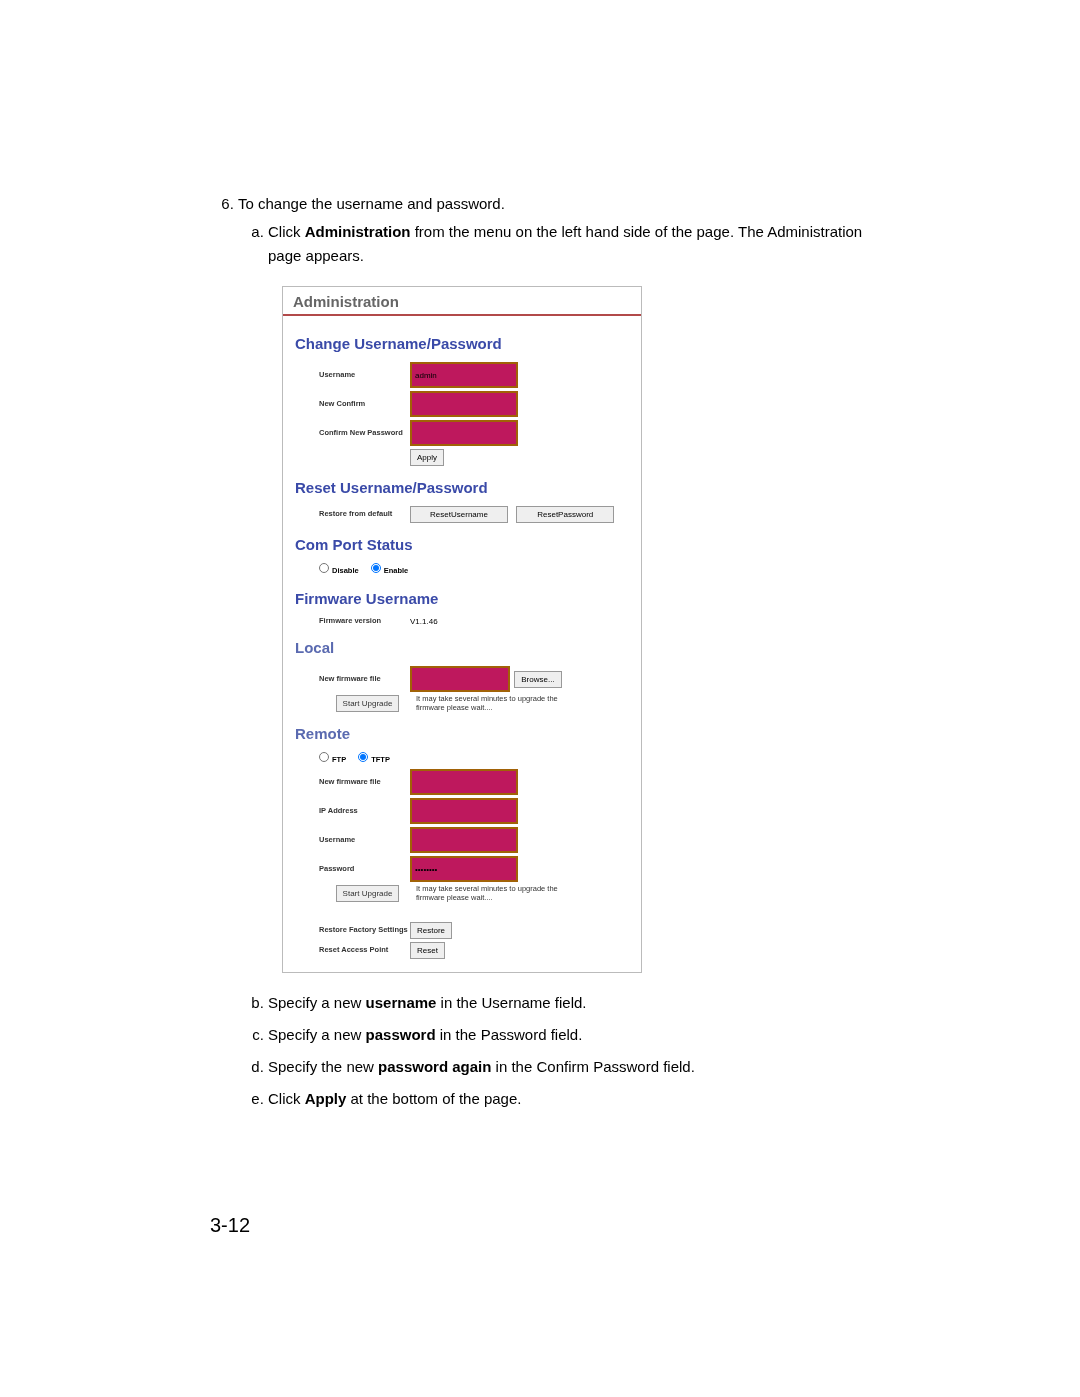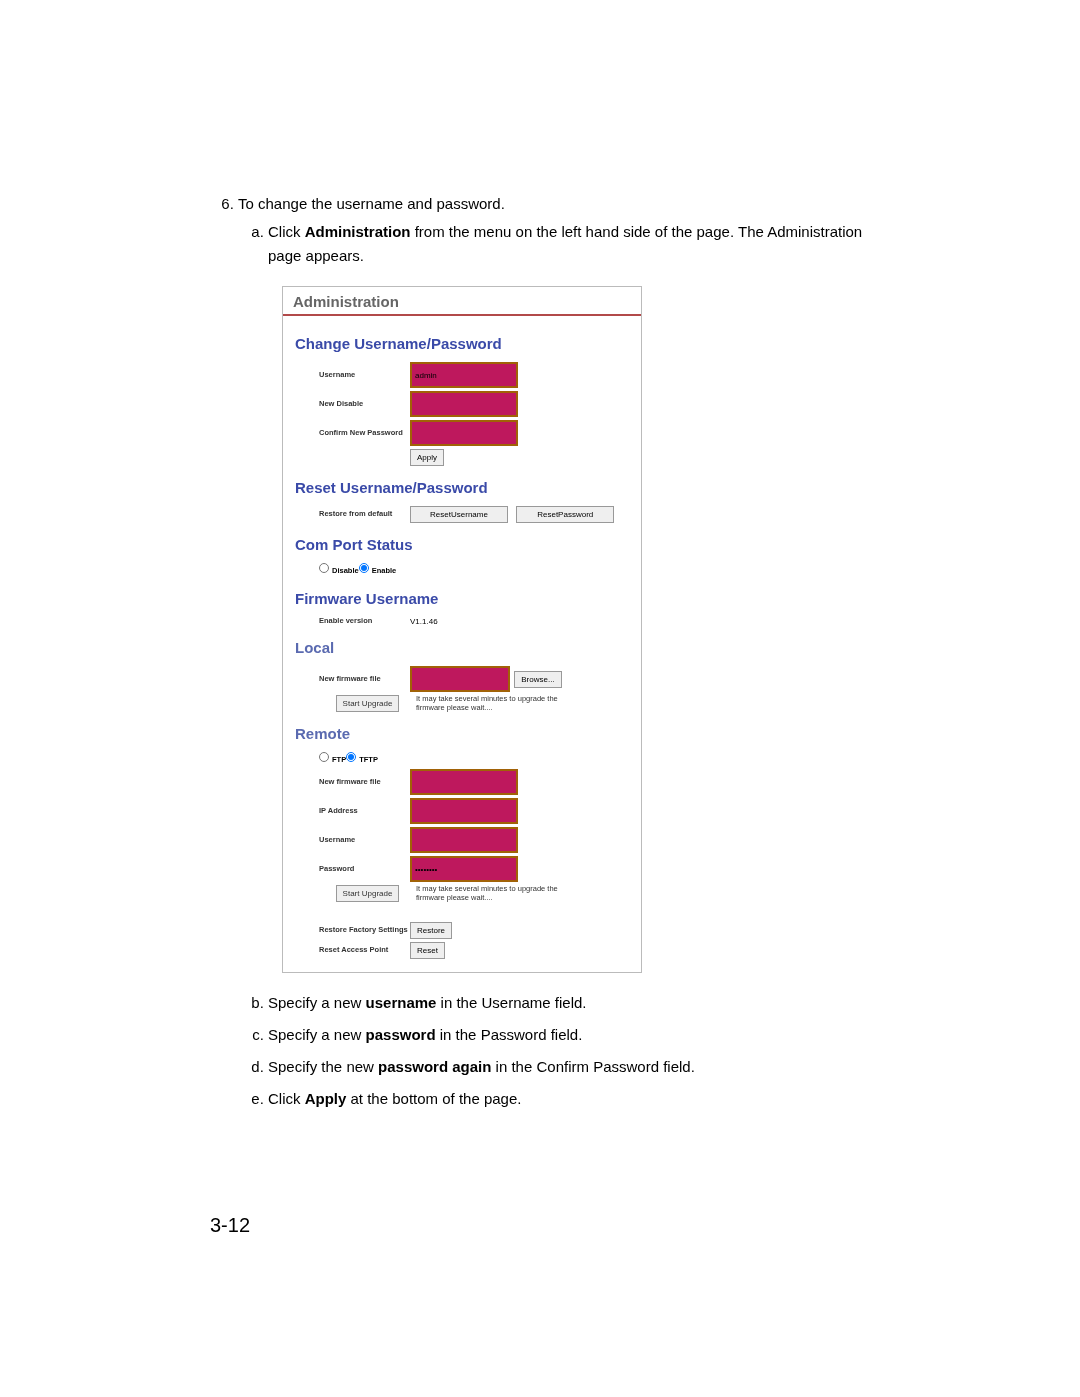--- a/index.html
+++ b/index.html
@@ -15,21 +15,21 @@
 .ap-title{font:700 15px Arial,sans-serif;color:#666;padding:6px 10px 4px;border-bottom:2px solid #b24a4a}
 .ap-body{padding:6px 12px 10px}
 .sect{color:#3a4aa8;font-weight:700;font-size:15px;margin:10px 0 6px}
 .sect.sub1{color:#5a6ab0}
 .row{display:flex;align-items:center;margin:3px 0}
 .lab{width:115px;padding-left:24px;font-weight:700;font-size:7.5px;color:#333;box-sizing:border-box;line-height:1.1}
 .ctrl{flex:1}
 input[type=text],input[type=password]{height:26px;border:2px solid #a16207;background:#be185d;font:8px Arial;padding:0 3px;box-sizing:border-box}
 .w108{width:108px}.w100{width:100px}
 .btn{height:15px;font:8px Arial;background:#efefef;border:1px solid #999;padding:0 6px;display:inline-flex;align-items:center;cursor:pointer}
-.radio-grp{padding-left:24px;font-weight:700;font-size:7.5px;display:flex;align-items:flex-end}
+.radio-grp{padding-left:24px;font-weight:700;font-size:7.5px;display:flex;gap:12px;align-items:flex-end}
 .radio-grp input{margin:0 3px 0 0;width:10px;height:10px}
 .note{font:7.5px Arial;color:#333;margin-left:6px;line-height:1.1;max-width:158px;display:inline-block;vertical-align:middle}
 .bottom-links{text-align:right;padding:8px 10px 4px;font:700 9px Arial}
 .bottom-links a{color:#3a4aa8;text-decoration:none;margin-left:10px;cursor:pointer}
 </style>
 </head>
 <body>
 <div class="page">
 
   <ol class="main" start="6">
@@ -46,21 +46,21 @@
             <div class="admin-panel">
               <div class="ap-title">Administration</div>
               <div class="ap-body">
 
                 <div class="sect">Change Username/Password</div>
                 <div class="row">
                   <div class="lab">Username</div>
                   <div class="ctrl"><input type="text" class="w108" value="admin" style=""></div>
                 </div>
                 <div class="row">
-                  <div class="lab">New Disable</div>
+                  <div class="lab">New Confirm</div>
                   <div class="ctrl"><input type="password" class="w108" style=""></div>
                 </div>
                 <div class="row">
                   <div class="lab">Confirm New Password</div>
                   <div class="ctrl"><input type="password" class="w108" style=""></div>
                 </div>
                 <div class="row">
                   <div class="lab"></div>
                   <div class="ctrl"><span class="btn">Apply</span></div>
                 </div>
@@ -75,21 +75,21 @@
                 </div>
 
                 <div class="sect">Com Port Status</div>
                 <div class="radio-grp">
                   <label><input type="radio" name="comport" style=""><span>Disable</span></label>
                   <label><input type="radio" name="comport" checked="" style=""><span>Enable</span></label>
                 </div>
 
                 <div class="sect">Firmware Username</div>
                 <div class="row">
-                  <div class="lab">Enable version</div>
+                  <div class="lab">Firmware version</div>
                   <div class="ctrl" style="font:8px Arial">V1.1.46</div>
                 </div>
 
                 <div class="sect sub1">Local</div>
                 <div class="row">
                   <div class="lab">New firmware file</div>
                   <div class="ctrl">
                     <input type="text" class="w100" style="">
                     <span class="btn" style="margin-left:2px">Browse...</span>
                   </div>

